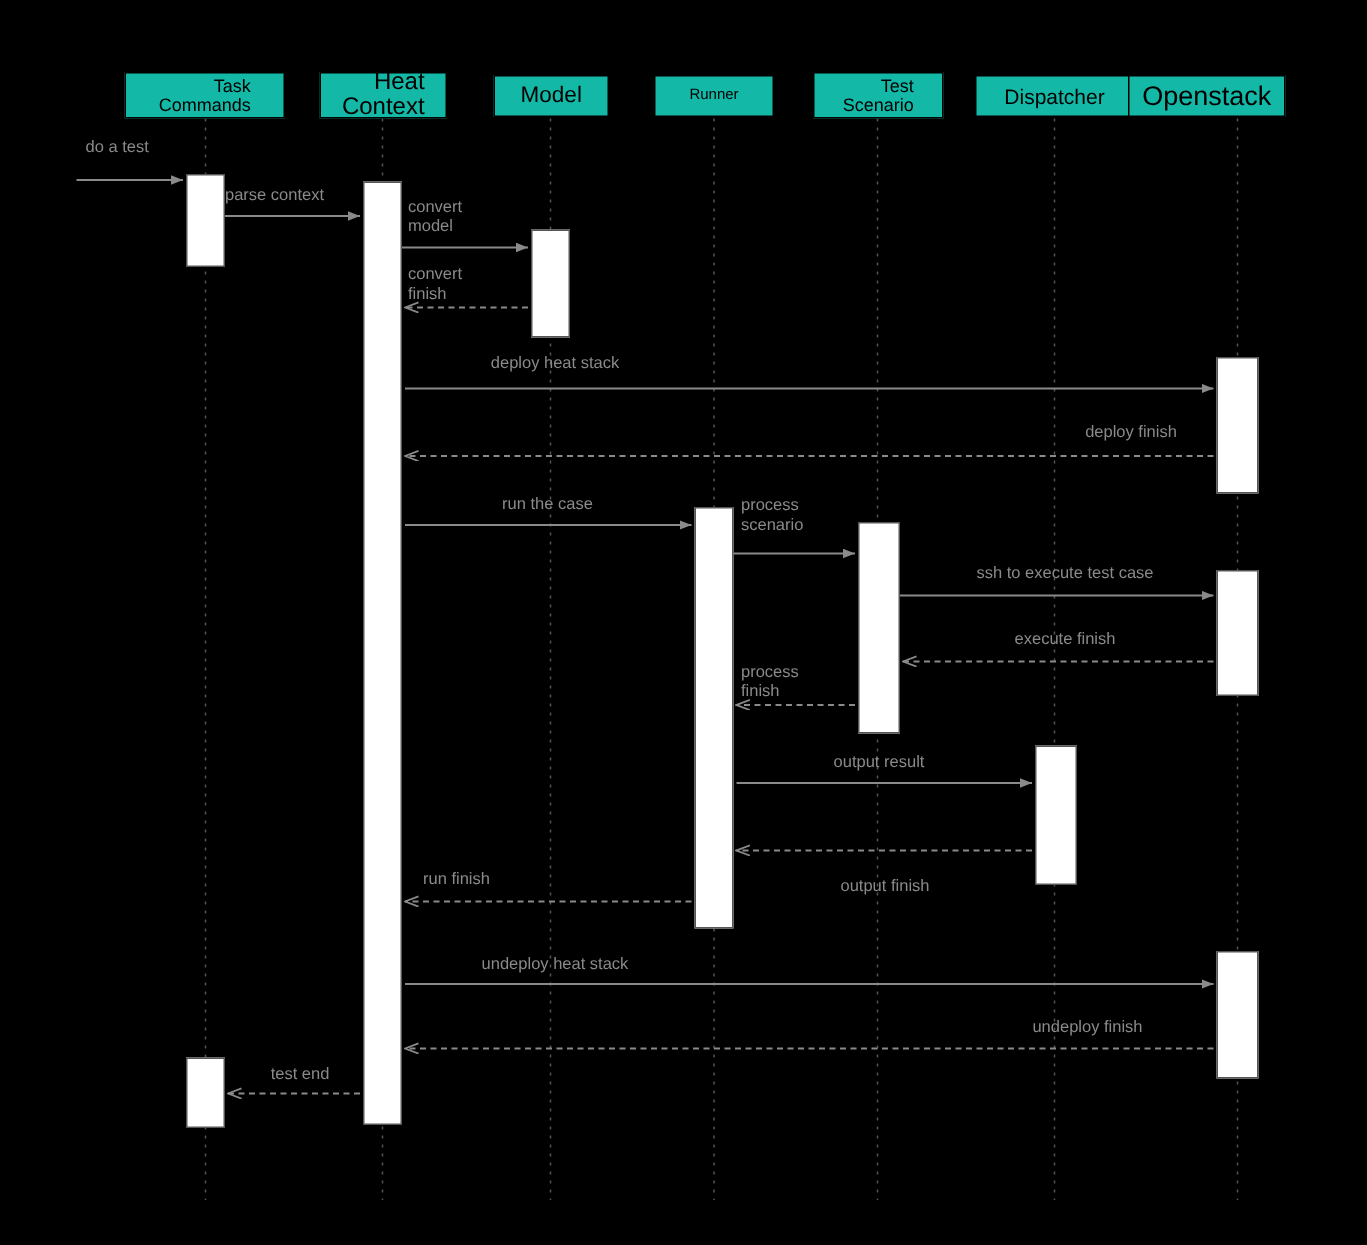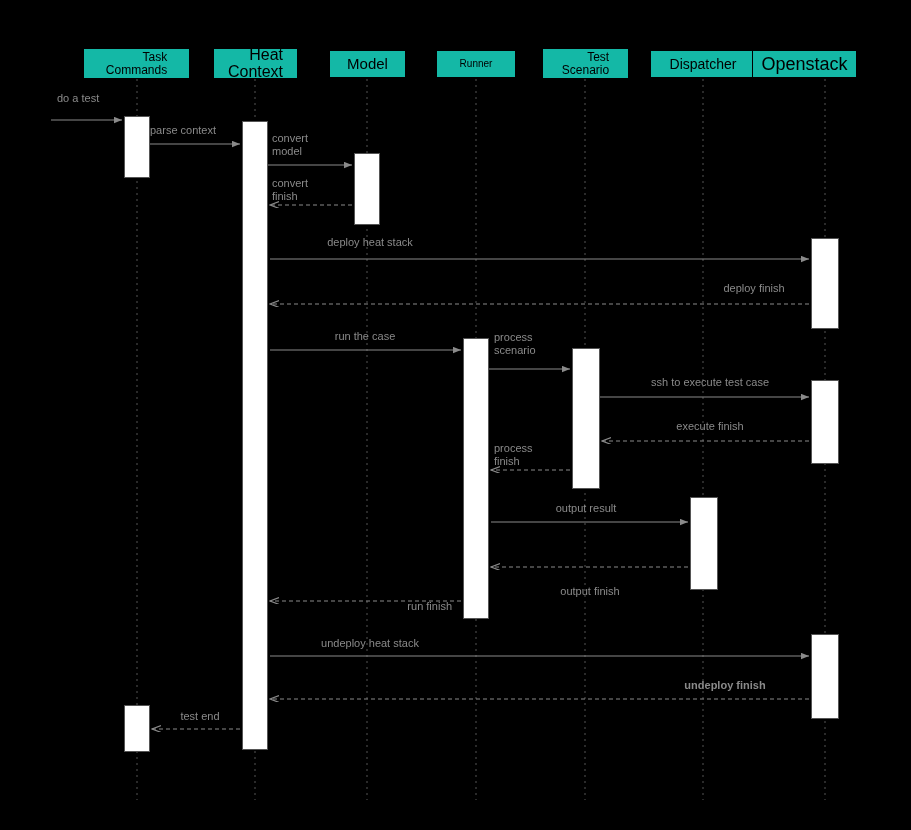--- a/index.html
+++ b/index.html
@@ -129,18 +129,18 @@
       <div class="msg-label" style="left: 679px; top: 282px; width: 150px; text-align: center;">deploy finish</div>
       <div class="msg-label" style="left: 280px; top: 330px; width: 170px; text-align: center;">run the case</div>
       <div class="msg-label" style="left: 494px; top: 331px; width: 80px; text-align: left;">process
 scenario</div>
       <div class="msg-label" style="left: 610px; top: 376px; width: 200px; ">ssh to execute test case</div>
       <div class="msg-label" style="left: 620px; top: 420px; width: 180px; text-align: center;">execute finish</div>
       <div class="msg-label" style="left: 494px; top: 442px; width: 80px; text-align: left;">process
 finish</div>
       <div class="msg-label" style="left: 496px; top: 502px; width: 180px; text-align: center;">output result</div>
       <div class="msg-label" style="left: 500px; top: 549px; width: 180px; text-align: center; margin-top: 36px;">output finish</div>
-      <div class="msg-label" style="left: 282px; top: 600px; width: 170px; text-align: right;">run finish</div>
+      <div class="msg-label" style="left: 282px; top: 580px; width: 170px; text-align: left;">run finish</div>
       <div class="msg-label" style="left: 280px; top: 637px; width: 180px; text-align: center;">undeploy heat stack</div>
-      <div class="msg-label" style="left: 640px; top: 679px; width: 170px; text-align: center; font-weight: bold;">undeploy finish</div>
+      <div class="msg-label" style="left: 640px; top: 679px; width: 170px; text-align: center;">undeploy finish</div>
       <div class="msg-label" style="left: 160px; top: 710px; width: 80px; text-align: center;">test end</div>
     </div>
 </div>
 
 </body></html>

